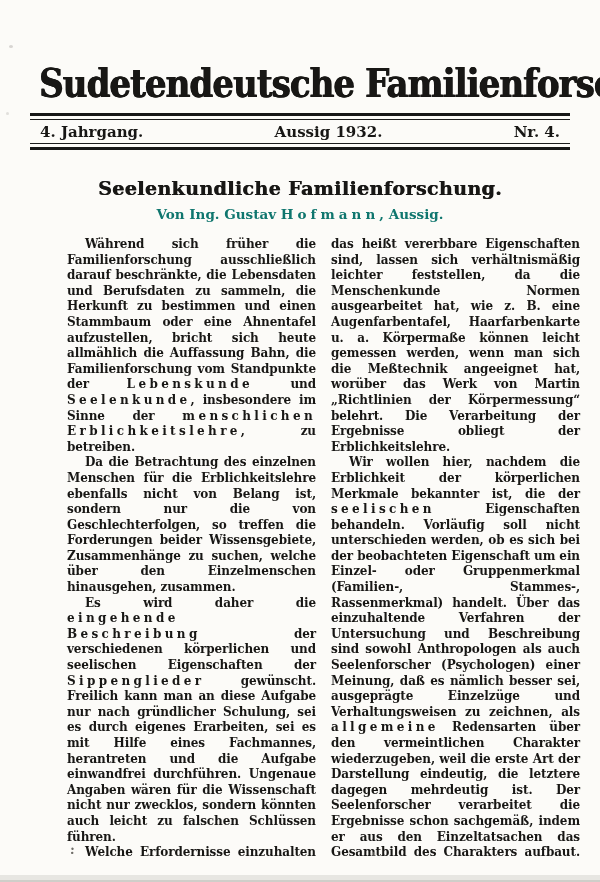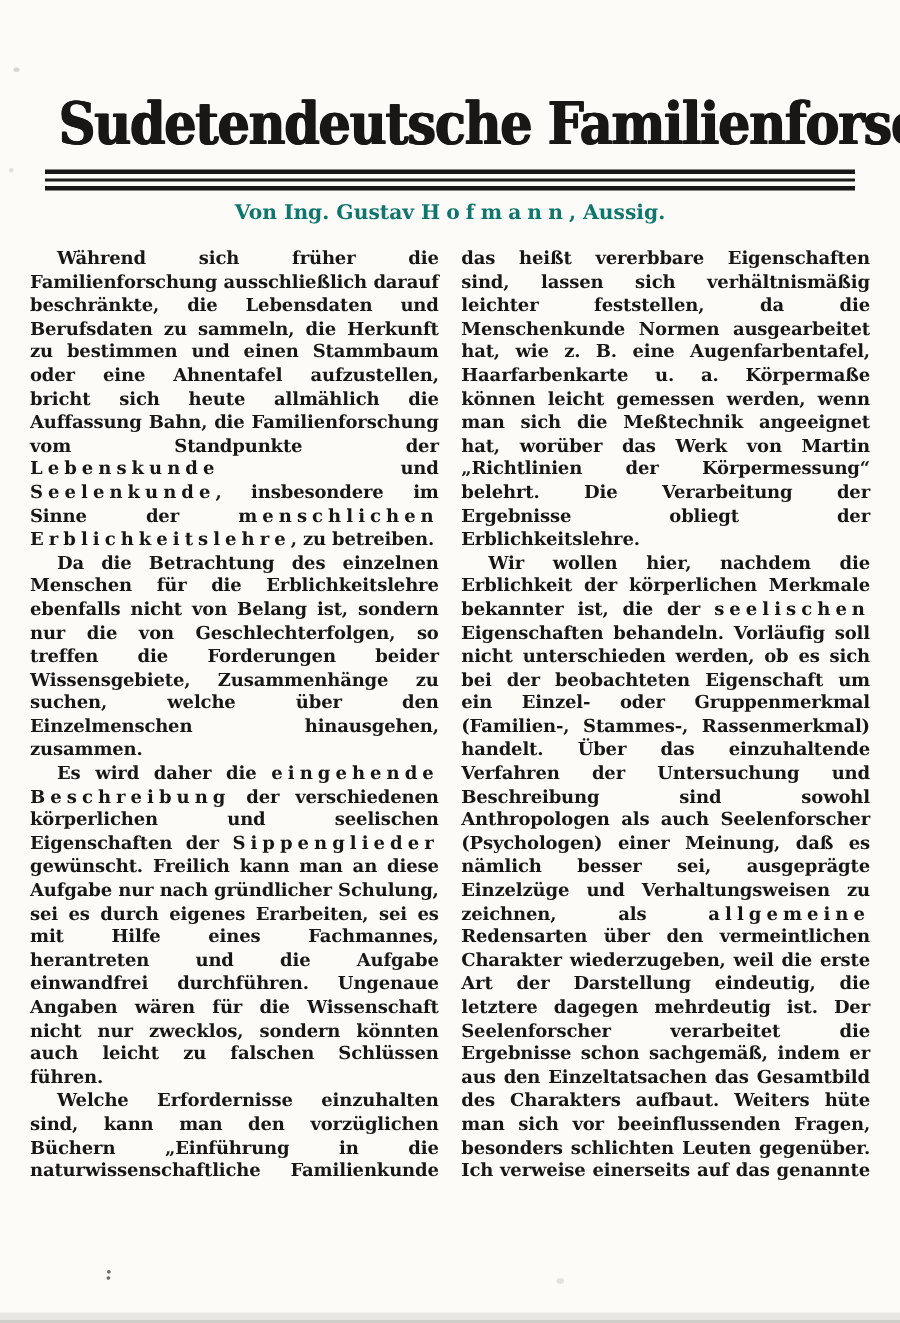--- a/index.html
+++ b/index.html
@@ -70,20 +70,21 @@
   }
   .byline .author{letter-spacing:0.3em;}
   
   .columns{
     display:flex;
     gap:15px;
     padding:0 20px;
     margin-top:15px;
     height:624px;
     overflow:hidden;
+    margin-left:47px;
   }
   .col{
     flex:1 1 0;
     min-width:0;
     text-align:justify;
     font-size:12px;
     line-height:15.6px;
     font-weight:bold;
     letter-spacing:-0.1px;
     hyphens:auto;
@@ -113,23 +114,29 @@
 <div class="page">
 
   <div class="smudge s1"></div>
   <div class="smudge s2"></div>
   <div class="smudge s3"></div>
 
   <h1 class="masthead">Sudetendeutsche Familienforschung</h1>
 
   <div class="rule rule-top"></div>
 
+  <div class="issue-line">
+    <span>4. Jahrgang.</span>
+    <span>Aussig 1932.</span>
+    <span>Nr. 4.</span>
+  </div>
 
   <div class="rule rule-bottom"></div>
 
+  <h2 class="article-title">Seelenkundliche Familienforschung.</h2>
 
   <div class="byline"><span>Von Ing. Gustav </span><span class="author">Hofmann</span><span>, Aussig.</span></div>
 
   <div class="columns">
     <div class="col">
         <p class="indent"><span>Während sich früher die Familienforschung ausschließlich darauf beschränkte, die Lebensdaten und Berufsdaten zu sammeln, die Herkunft zu bestimmen und einen Stammbaum oder eine Ahnentafel aufzustellen, bricht sich heute allmählich die Auffassung Bahn, die Familienforschung vom Standpunkte der </span><span class="sperr">Lebenskunde</span><span> und </span><span class="sperr">Seelenkunde</span><span>, insbesondere im Sinne der </span><span class="sperr">menschlichen Erblichkeitslehre</span><span>, zu betreiben.</span></p>
         <p class="indent"><span>Da die Betrachtung des einzelnen Menschen für die Erblichkeitslehre ebenfalls nicht von Belang ist, sondern nur die von Geschlechterfolgen, so treffen die Forderungen beider Wissensgebiete, Zusammenhänge zu suchen, welche über den Einzelmenschen hinausgehen, zusammen.</span></p>
         <p class="indent"><span>Es wird daher die </span><span class="sperr">eingehende Beschreibung</span><span> der verschiedenen körperlichen und seelischen Eigenschaften der </span><span class="sperr">Sippenglieder</span><span> gewünscht. Freilich kann man an diese Aufgabe nur nach gründlicher Schulung, sei es durch eigenes Erarbeiten, sei es mit Hilfe eines Fachmannes, herantreten und die Aufgabe einwandfrei durchführen. Ungenaue Angaben wären für die Wissenschaft nicht nur zwecklos, sondern könnten auch leicht zu falschen Schlüssen führen.</span></p>
         <p class="indent"><span>Welche Erfordernisse einzuhalten sind, kann man den vorzüglichen Büchern „Einführung in die naturwissenschaftliche Familienkunde (Familienanthropologie)“ und „Familienbuch“ von Scheidt entnehmen. Die körperlichen Merkmale, die zu einem großen Teile Erbmerkmale,</span></p>
       </div>

